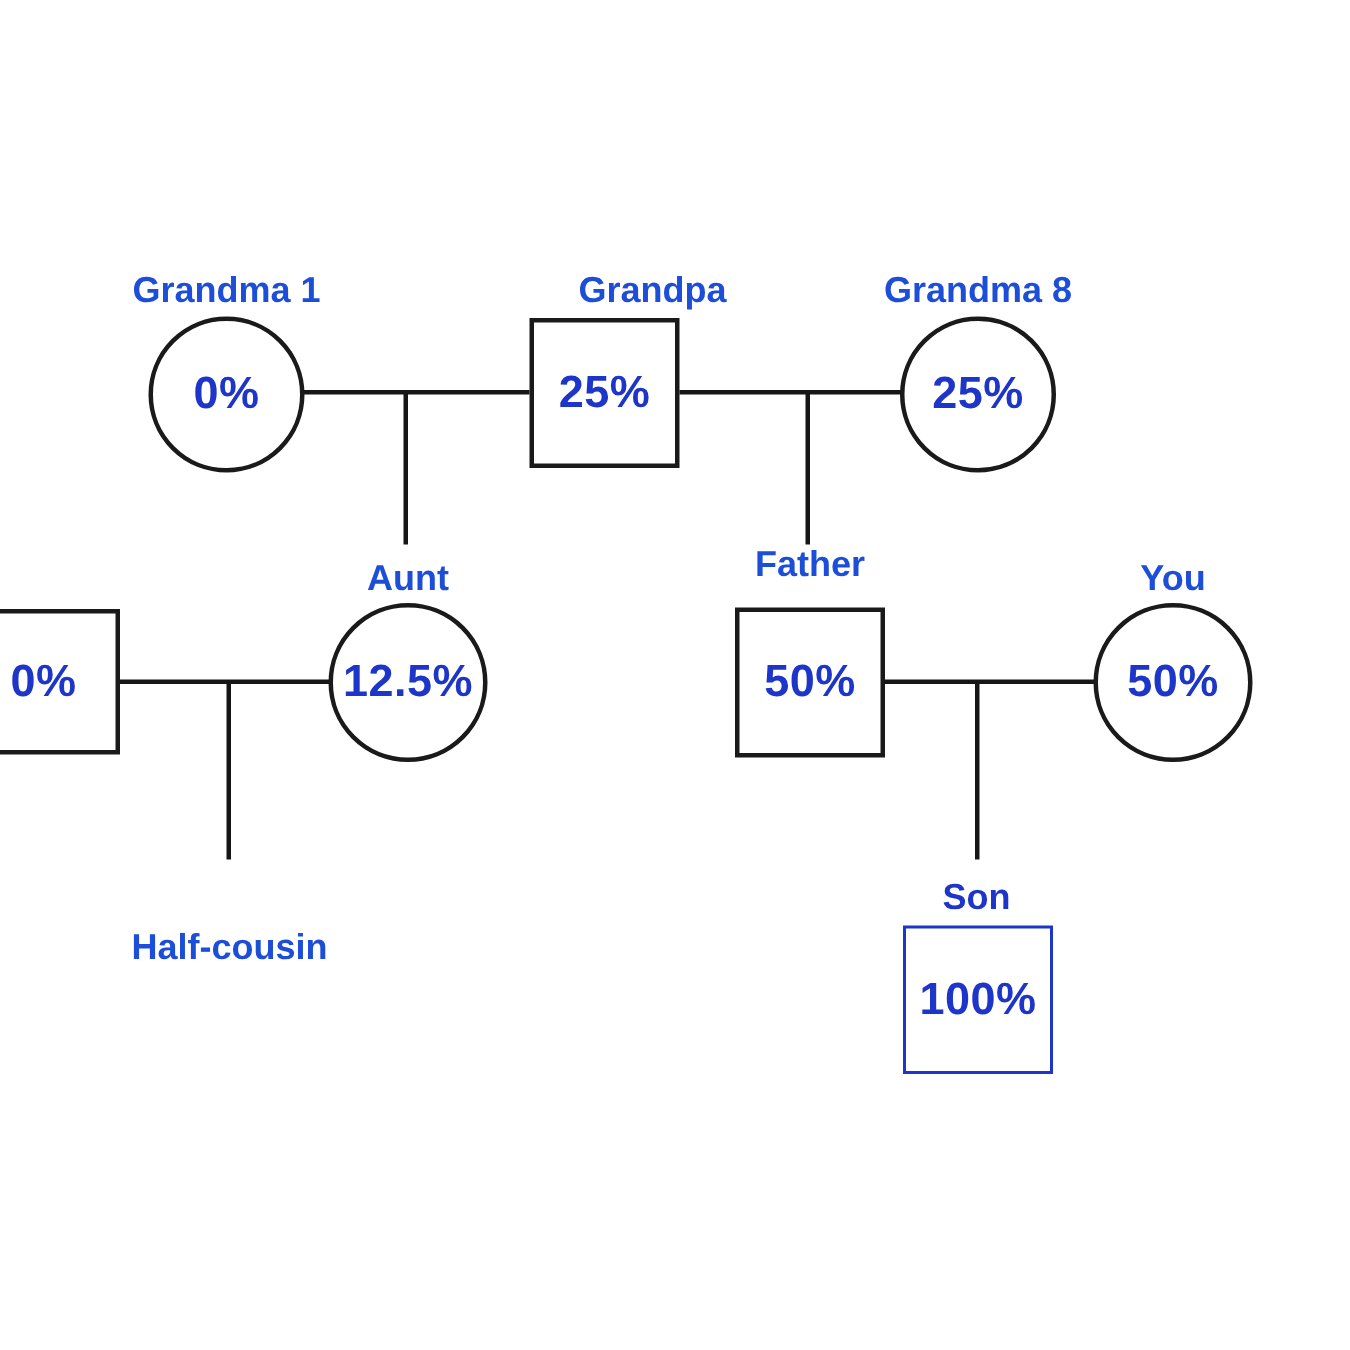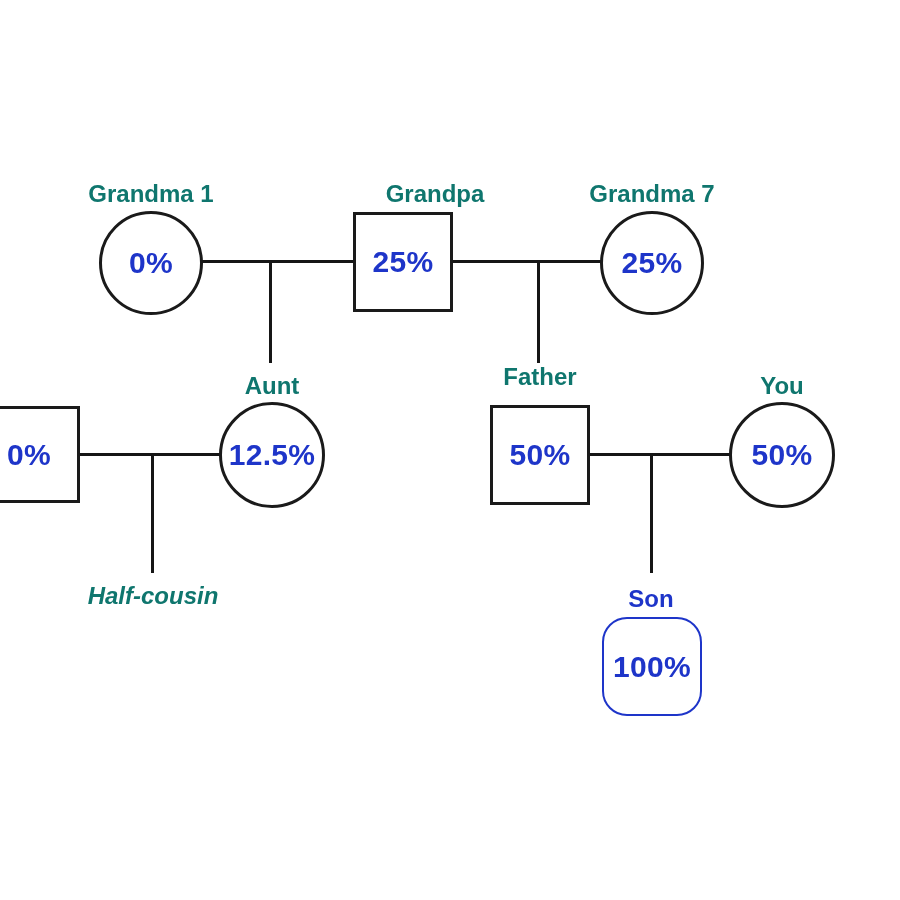--- a/index.html
+++ b/index.html
@@ -14,21 +14,21 @@
     border:3px solid var(--line,#1a1a1a); background:#fff;
   }
   .node.circle { border-radius:50%; }
   .node.highlight { border-color:var(--accent,#1e35c9); border-width:2px; }
   .value {
     color:var(--accent,#1e35c9);
     font-size:30px; font-weight:600; letter-spacing:.3px;
   }
   .nlabel {
     position:absolute; transform:translateX(-50%);
-    font-size:24px; font-weight:600; color:#0f766e;
+    font-size:24px; font-weight:600; color:#1d4ed8;
     white-space:nowrap; text-align:center;
   }
   .nlabel.blue { color:var(--accent,#1e35c9); }
   .hline, .vline { position:absolute; background:#161616; }
   .hline { height:3px; }
   .vline { width:3px; }
 </style>
 </head>
 <body>
 
@@ -38,21 +38,21 @@
   <div class="hline" style="left:451px; top:260px; width:151px;"></div>
   <div class="vline" style="left:269px; top:261px; height:102px;"></div>
   <div class="vline" style="left:537px; top:261px; height:102px;"></div>
   <div class="hline" style="left:76px;  top:453px; width:145px;"></div>
   <div class="hline" style="left:588px; top:453px; width:143px;"></div>
   <div class="vline" style="left:151px; top:454px; height:119px;"></div>
   <div class="vline" style="left:650px; top:454px; height:119px;"></div>
 
   <span class="nlabel" style="left:151px; top:180px;">Grandma 1</span>
   <span class="nlabel" style="left:403px; top:180px;margin-left:32px;">Grandpa</span>
-  <span class="nlabel" style="left:652px; top:180px;">Grandma 7</span>
+  <span class="nlabel" style="left:652px; top:180px;">Grandma 8</span>
 
   <div class="node circle" style="left:99px; top:211px; width:104px; height:104px;">
     <span class="value">0%</span>
   </div>
   <div class="node" style="left:353px; top:212px; width:100px; height:100px;">
     <span class="value">25%</span>
   </div>
   <div class="node circle" style="left:600px; top:211px; width:104px; height:104px;">
     <span class="value">25%</span>
   </div>
@@ -67,20 +67,20 @@
   <div class="node circle" style="left:219px; top:402px; width:106px; height:106px;">
     <span class="value">12.5%</span>
   </div>
   <div class="node" style="left:490px; top:405px; width:100px; height:100px;">
     <span class="value">50%</span>
   </div>
   <div class="node circle" style="left:729px; top:402px; width:106px; height:106px;">
     <span class="value">50%</span>
   </div>
 
-  <span class="nlabel" style="left:153px; top:582px;font-style:italic;">Half-cousin</span>
+  <span class="nlabel" style="left:153px; top:618px;">Half-cousin</span>
   <span class="nlabel blue" style="left:651px; top:585px;">Son</span>
 
-  <div class="node highlight" style="left:602px; top:617px; width:100px; height:99px;border-radius:25px;">
+  <div class="node highlight" style="left:602px; top:617px; width:100px; height:99px;">
     <span class="value">100%</span>
   </div>
 
 </div>
 
 </body></html>

